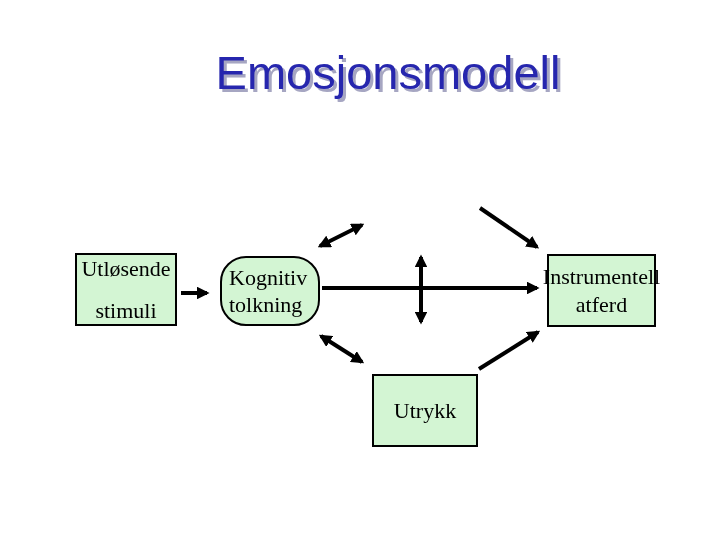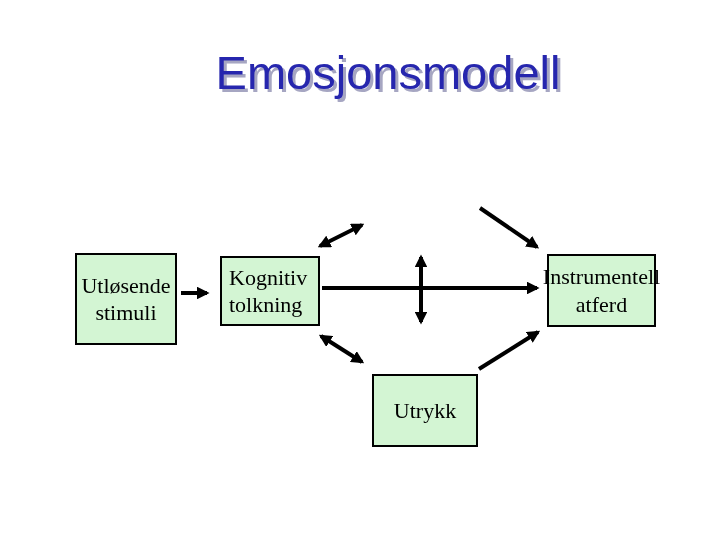--- a/index.html
+++ b/index.html
@@ -31,22 +31,22 @@
     display:flex;
     flex-direction:column;
     justify-content:center;
     align-items:center;
     font-size:22px;
     line-height:1.25;
     color:#000000;
     text-align:center;
   }
   .dbox span{display:block;white-space:nowrap;}
-  #box-utlosende{left:75px;top:253px;width:102px;height:92px;}
-  #box-kognitiv{left:220px;top:256px;width:100px;height:70px;align-items:flex-start;padding-left:7px;text-align:left;}
+  #box-utlosende{left:75px;top:253px;width:102px;height:73px;justify-content:space-between;}
+  #box-kognitiv{left:220px;top:256px;width:100px;height:70px;align-items:flex-start;padding-left:7px;text-align:left;border-radius:26px;}
   #box-fysiolog{left:366px;top:182px;width:109px;height:65px;}
   #box-instrumentell{left:547px;top:254px;width:109px;height:73px;}
   #box-utrykk{left:372px;top:333px;width:106px;height:73px;margin-top:41px;}
   svg.arrows{position:absolute;left:0;top:0;width:720px;height:540px;pointer-events:none;}
   svg.arrows line{stroke:#000000;stroke-width:4;}
 </style>
 </head>
 <body>
 
 <div class="slide">

